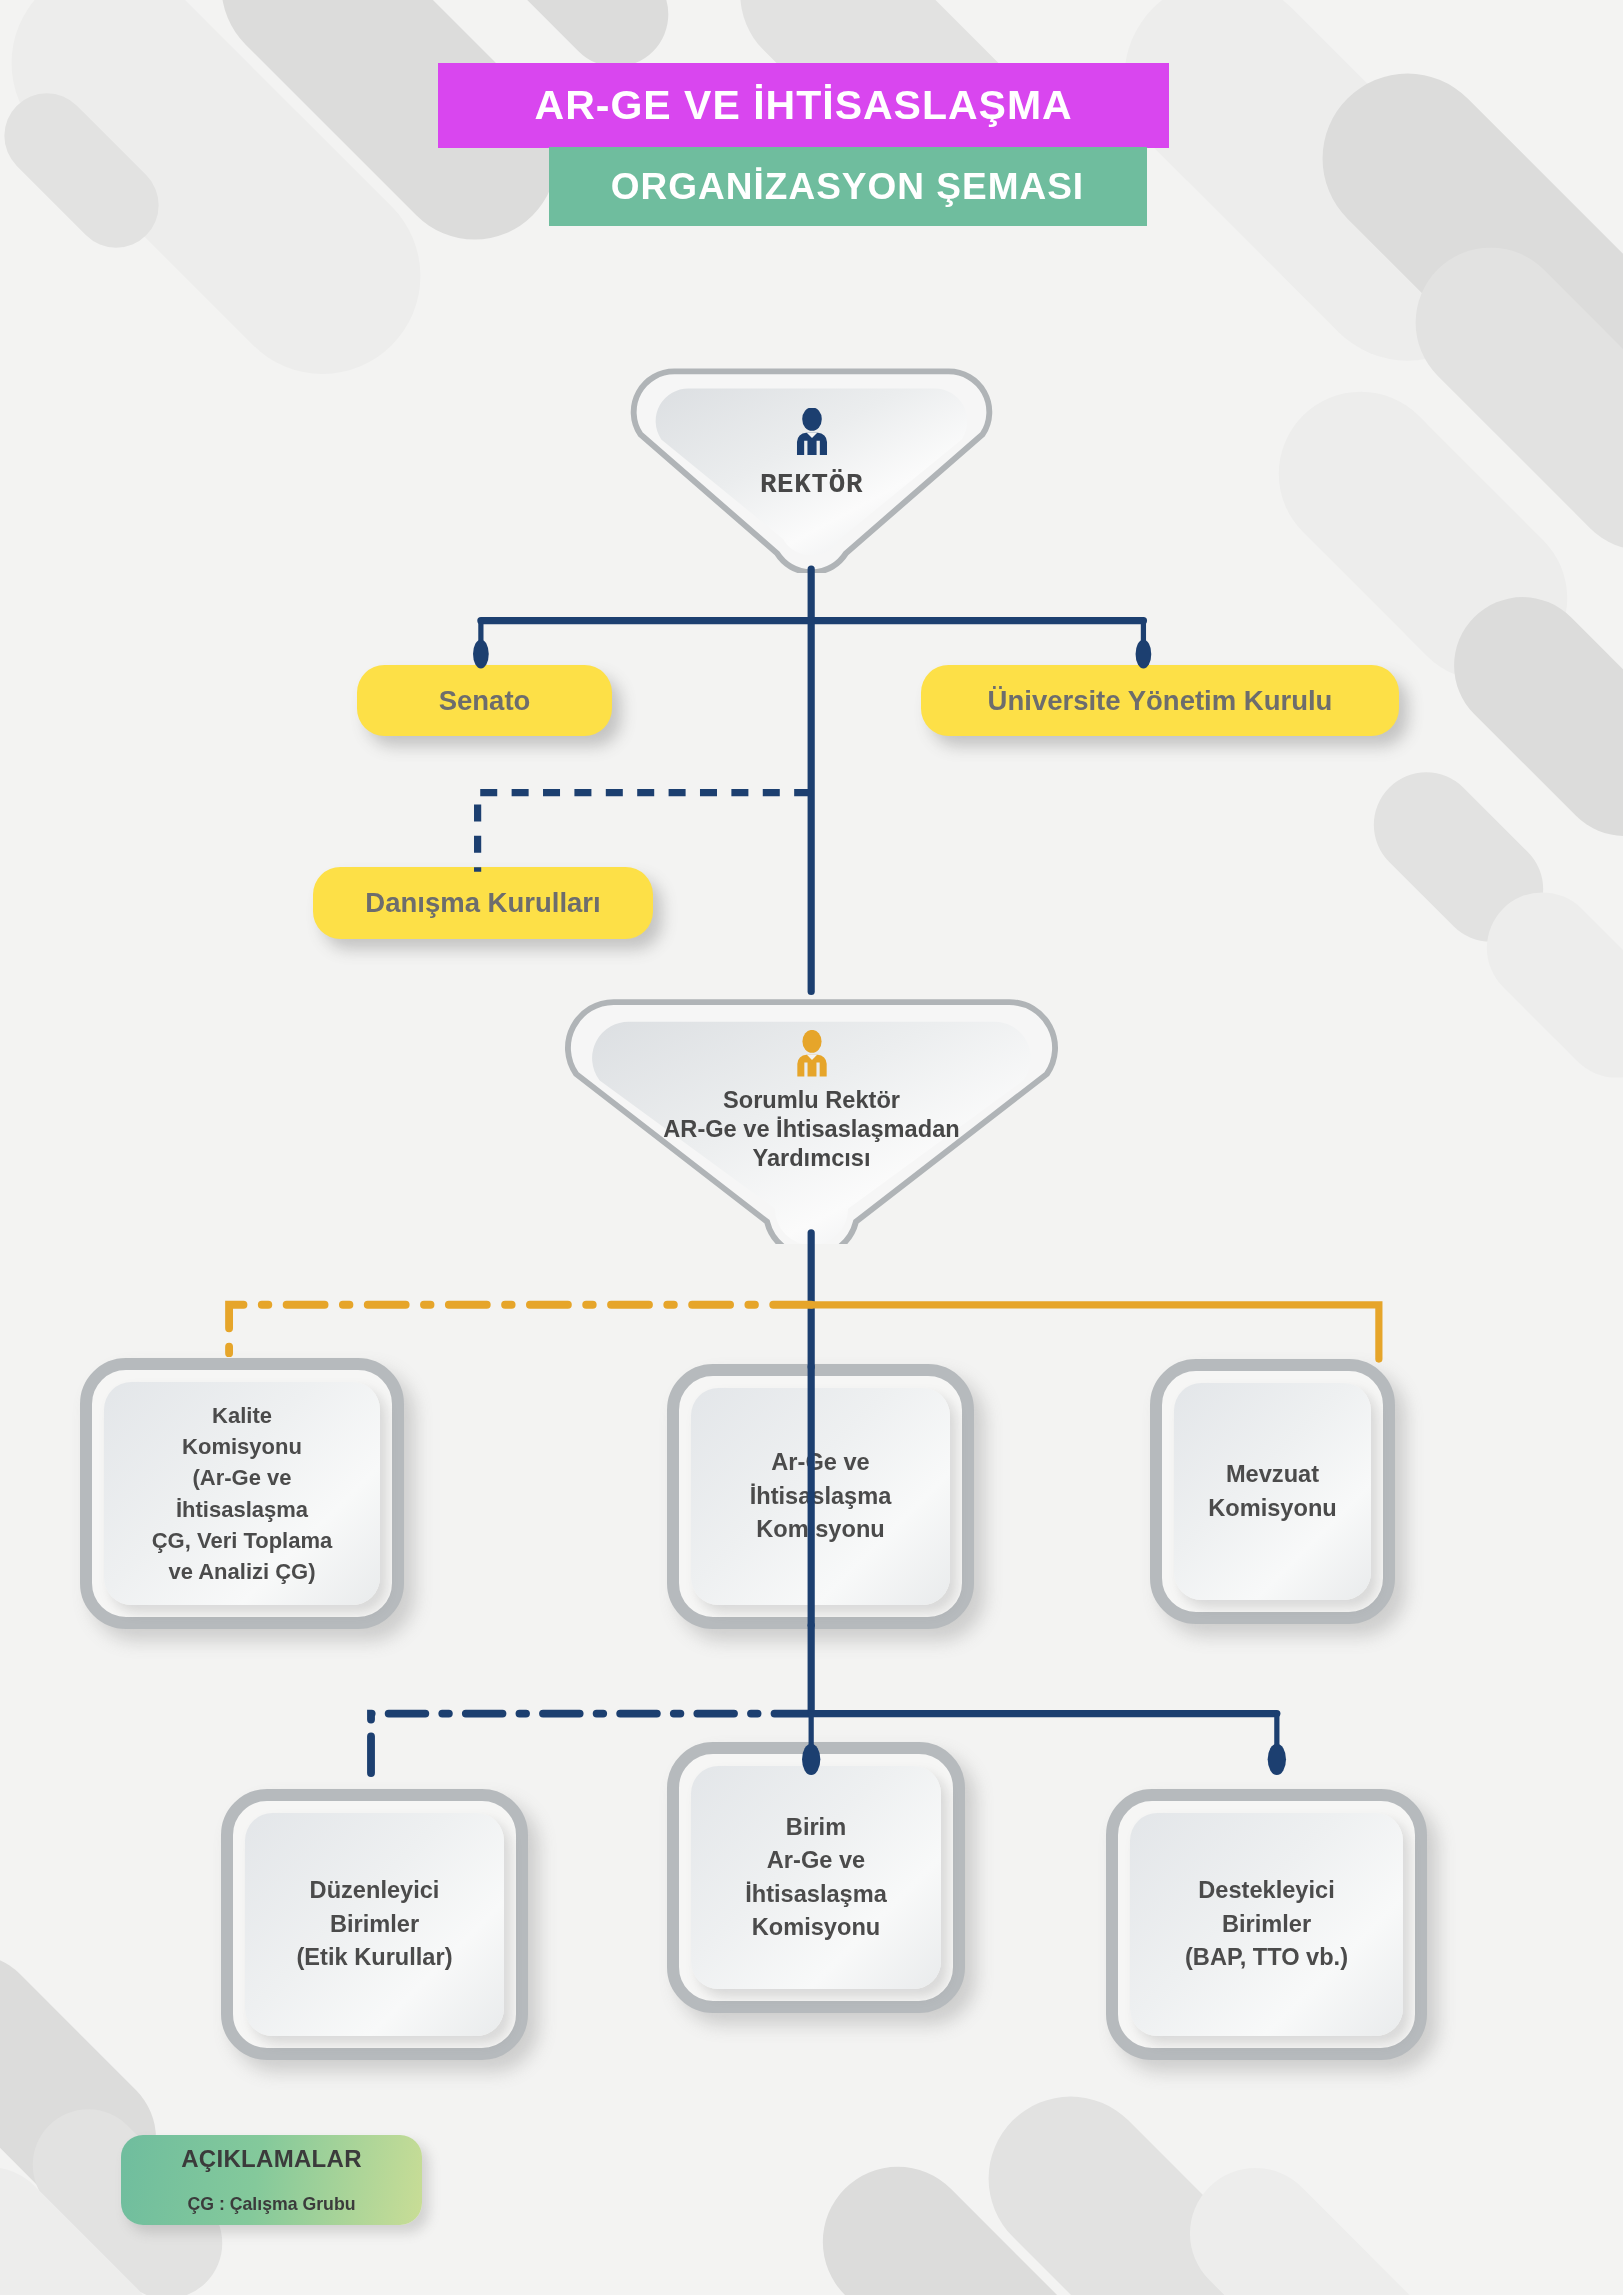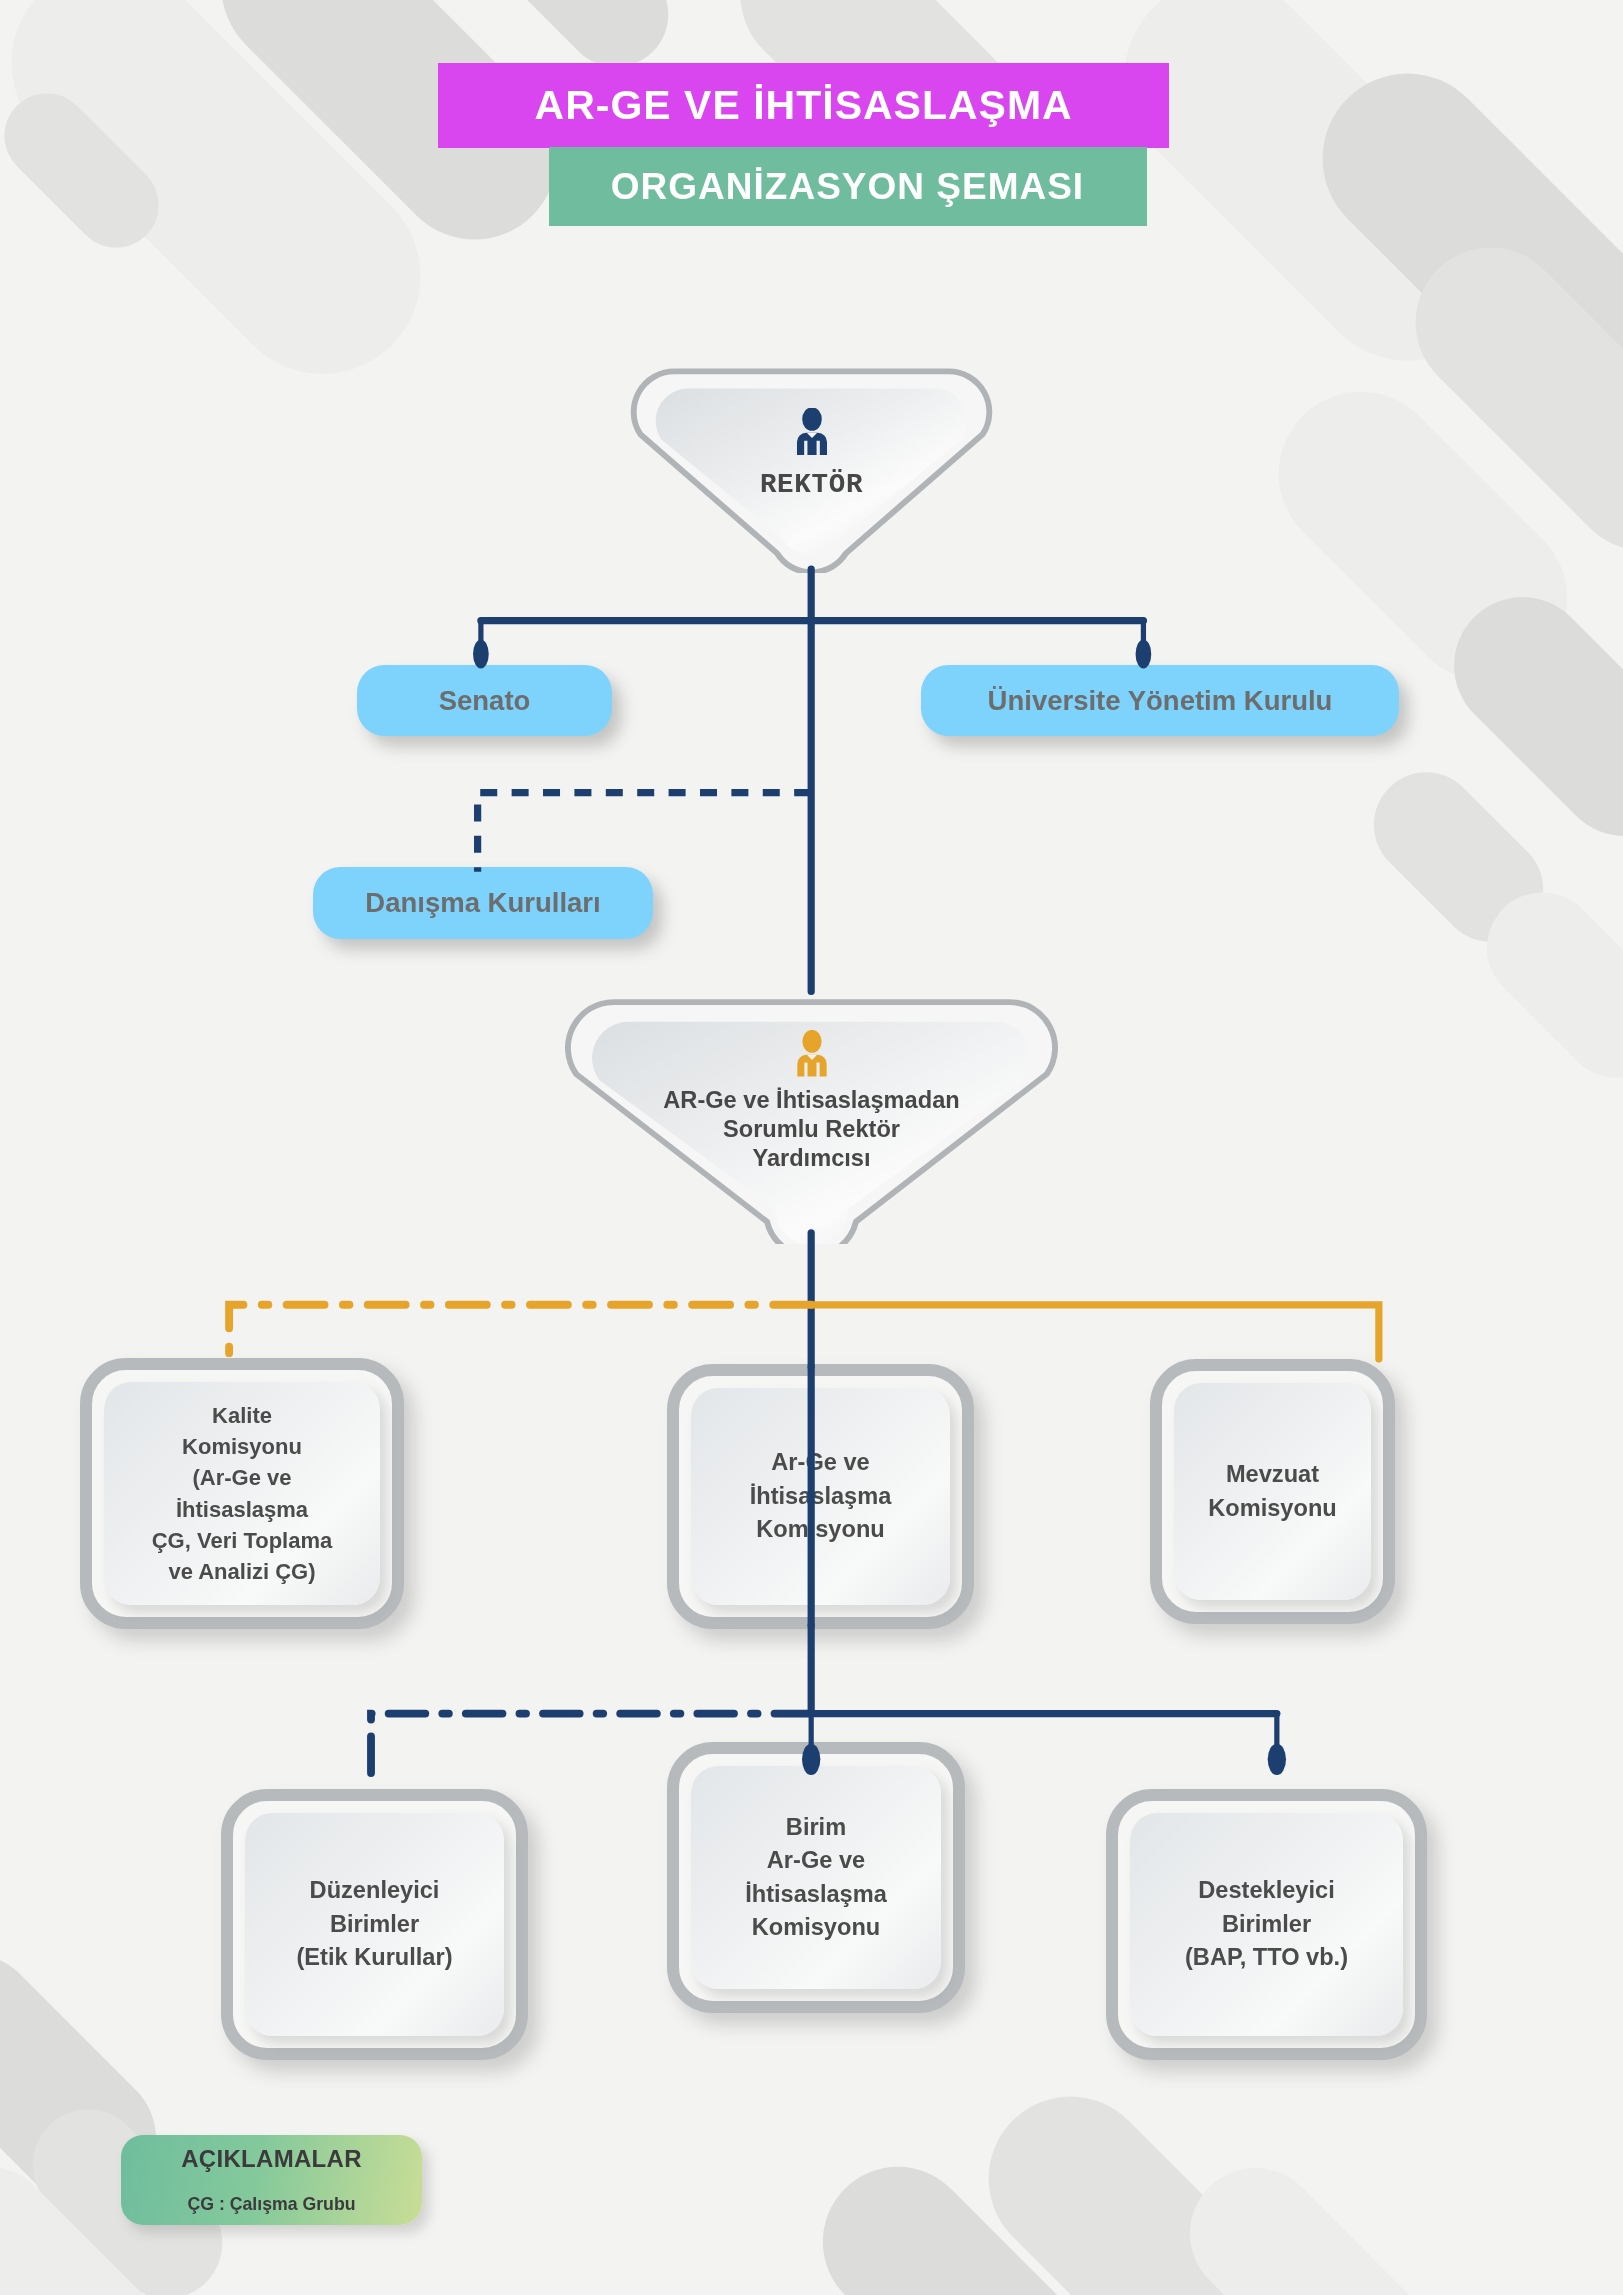--- a/index.html
+++ b/index.html
@@ -43,21 +43,21 @@
   .tri-outer,.tri-inner{position:absolute;left:0;top:0;width:100%;height:100%;}
   .tri-label{
     position:absolute;left:0;width:100%;
     text-align:center;color:#474747;font-weight:700;
     line-height:1.22;z-index:4;
   }
   .tri-icon{position:absolute;z-index:4;left:50%;transform:translateX(-50%);}
 
   
   .pill{
-    position:absolute;background:#7dd3fc;border-radius:27.5px;
+    position:absolute;background:#fde047;border-radius:27.5px;
     display:flex;align-items:center;justify-content:center;
     color:#6d6d6d;font-weight:700;
     box-shadow:9.2px 10.5px 14.4px rgba(90,90,90,0.30);
   }
 
   
   .rbox{position:absolute;}
   .rbox-frame{
     position:absolute;inset:0;
     border:12.4px solid #b6babd;
@@ -209,22 +209,22 @@
         </linearGradient>
       </defs>
       <path d="M 124 50 L 676 50 A 56 56 0 0 1 724 140 L 456 336 A 56 56 0 0 1 344 336 L 76 140 A 56 56 0 0 1 124 50 Z" fill="url(#triGradB)"></path>
     </svg>
     <svg class="tri-icon" style="top:41px;width:37px;height:47px;" viewBox="0 0 58 72">
       <ellipse cx="29" cy="17" rx="15" ry="18" fill="#e6a52a"></ellipse>
       <path d="M 6 72 L 6 52 A 14 14 0 0 1 20 38 L 38 38 A 14 14 0 0 1 52 52 L 52 72 L 41 72 L 41 50 L 36 50 L 36 72 L 22 72 L 22 50 L 17 50 L 17 72 Z" fill="#e6a52a"></path>
       <path d="M 21 38 L 29 46 L 37 38 Z" fill="#f2f2f2"></path>
     </svg>
     <div class="tri-label" style="top:97px;font-size:23.6px;">
+      <div>Sorumlu Rektör</div>
       <div>AR-Ge ve İhtisaslaşmadan</div>
-      <div>Sorumlu Rektör</div>
       <div>Yardımcısı</div>
     </div>
   </div>
 
   <div class="rbox" id="box-kalite" style="left:80px;top:1358px;width:324px;height:271px;">
     <div class="rbox-frame"></div>
     <div class="rbox-inner">
       <div class="rbox-text" style="font-size:22px;">
         <div>Kalite</div>
         <div>Komisyonu</div>

